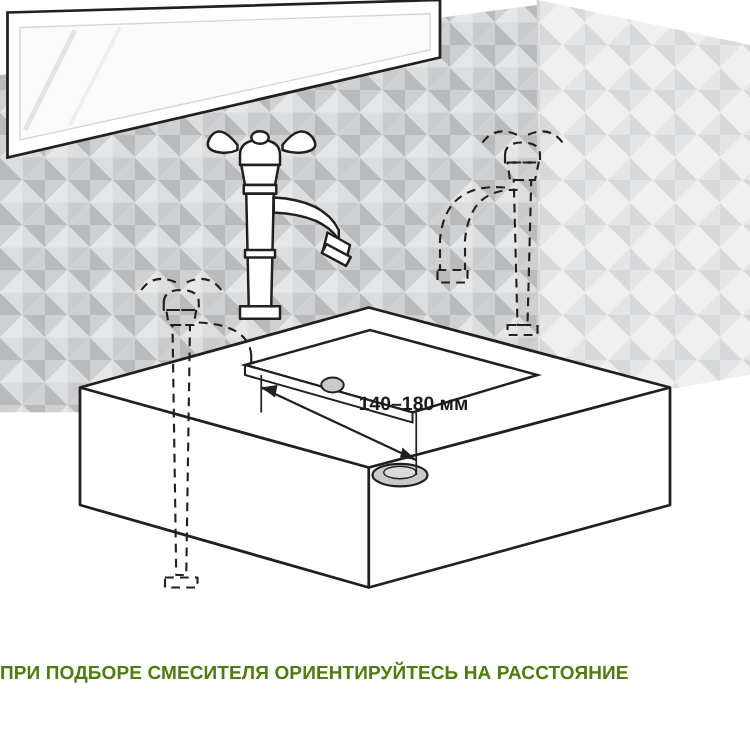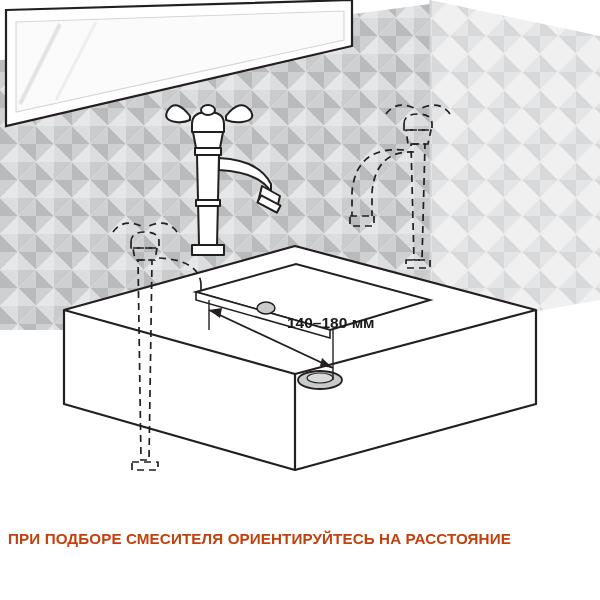--- a/index.html
+++ b/index.html
@@ -24,22 +24,21 @@
     left: 0;
     top: 0;
     width: 600px;
     height: 520px;
   }
   #caption {
     position: absolute;
     left: 0;
     top: 528px;
     width: 519px;
-    text-align: center;
-    color: #c2410c;
+    color: #4d7c0f;
   }
   #caption .line {
     display: block;
     font-size: 15.2px;
     font-weight: bold;
     letter-spacing: 0.1px;
     line-height: 21px;
     white-space: nowrap;
   }
   .dim-label {

